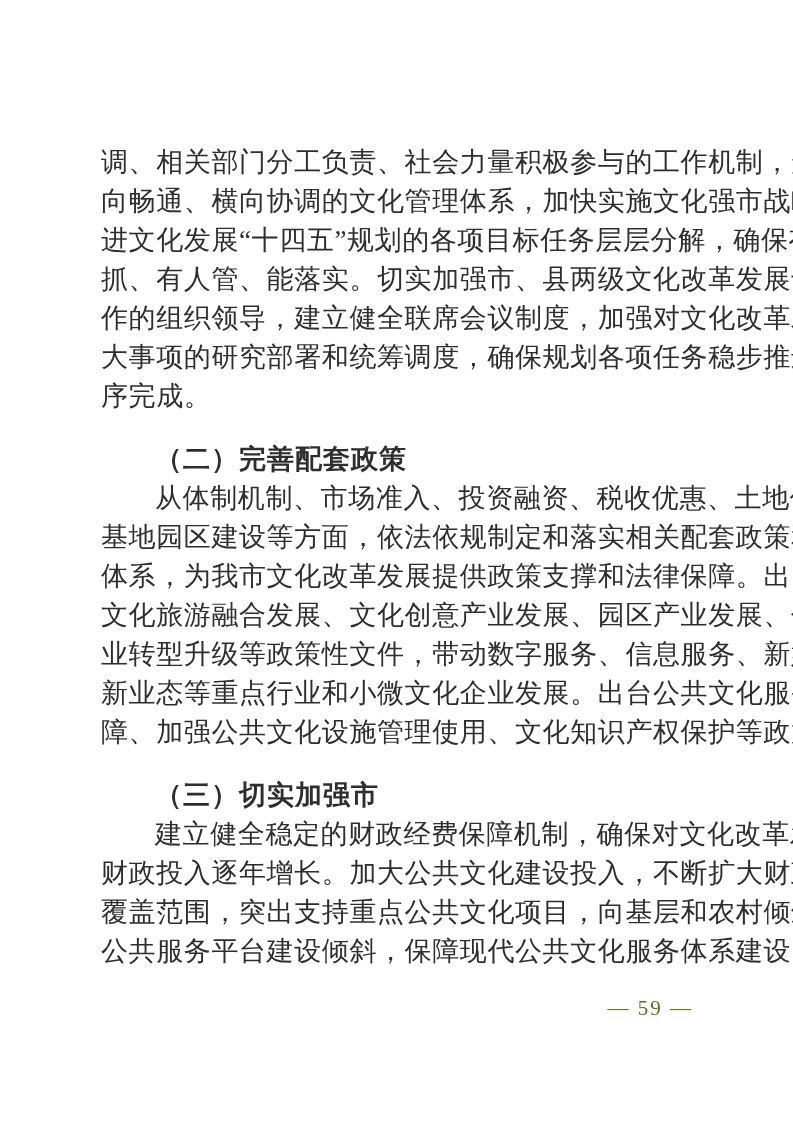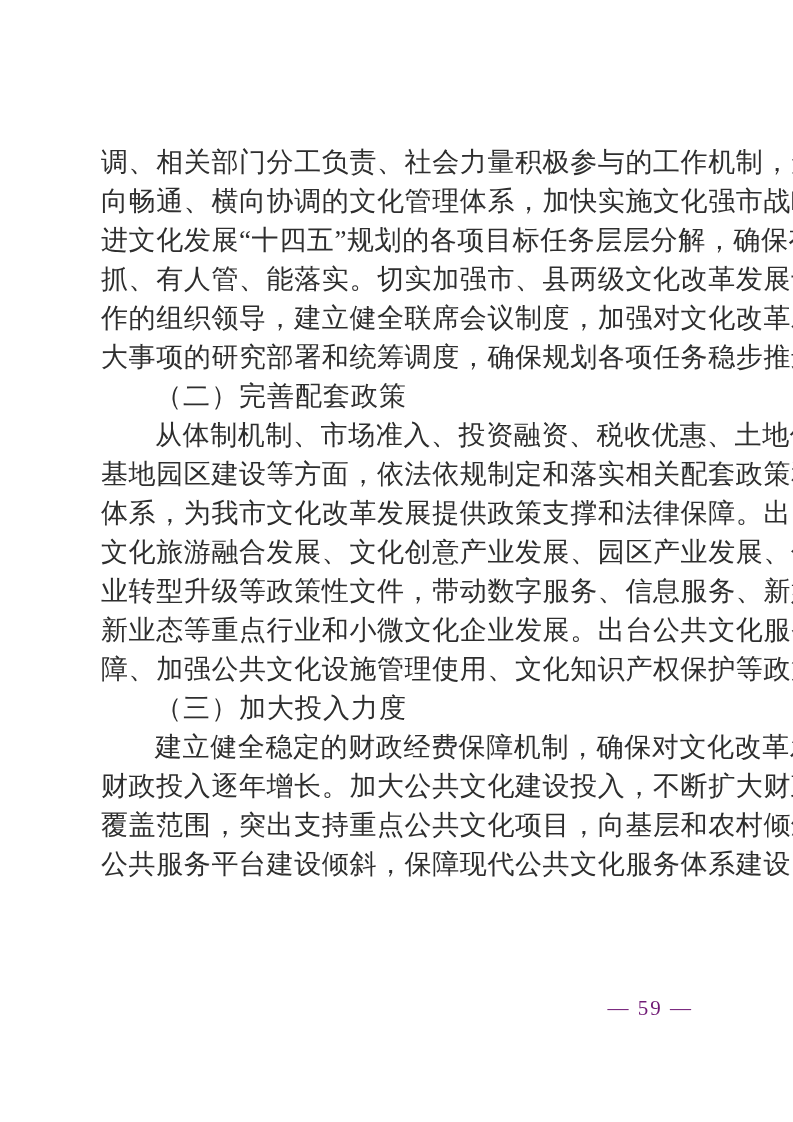--- a/index.html
+++ b/index.html
@@ -28,58 +28,60 @@
     line-height: 39px;
     font-size: 27px;
     letter-spacing: 0.6px;
     white-space: nowrap;
     text-align: justify;
   }
   .indent {
     text-indent: 2em;
   }
   .heading {
-    font-weight: normal;
+    font-weight: bold;
     letter-spacing: 1px;
+    margin-top: 24px;
   }
   .page-number {
     position: absolute;
     top: 996px;
     right: 100px;
     font-size: 21px;
     letter-spacing: 2px;
-    color: #701a75;
+    color: #4d7c0f;
     font-family: "Liberation Serif", "DejaVu Serif", serif;
   }
 </style>
 </head>
 <body>
 
 <div class="page">
 
   <div class="text-block">
 
     <div class="line">调、相关部门分工负责、社会力量积极参与的工作机制，形成纵</div>
     <div class="line">向畅通、横向协调的文化管理体系，加快实施文化强市战略，推</div>
     <div class="line">进文化发展“十四五”规划的各项目标任务层层分解，确保有人</div>
     <div class="line">抓、有人管、能落实。切实加强市、县两级文化改革发展专项工</div>
     <div class="line">作的组织领导，建立健全联席会议制度，加强对文化改革发展重</div>
     <div class="line">大事项的研究部署和统筹调度，确保规划各项任务稳步推进、有</div>
+    <div class="line">序完成。</div>
 
     <div class="line heading indent">（二）完善配套政策</div>
 
     <div class="line indent">从体制机制、市场准入、投资融资、税收优惠、土地使用、</div>
     <div class="line">基地园区建设等方面，依法依规制定和落实相关配套政策和法规</div>
     <div class="line">体系，为我市文化改革发展提供政策支撑和法律保障。出台扶持</div>
     <div class="line">文化旅游融合发展、文化创意产业发展、园区产业发展、传统产</div>
     <div class="line">业转型升级等政策性文件，带动数字服务、信息服务、新媒体、</div>
     <div class="line">新业态等重点行业和小微文化企业发展。出台公共文化服务保</div>
     <div class="line">障、加强公共文化设施管理使用、文化知识产权保护等政策性要</div>
 
-    <div class="line heading indent">（三）加大投入力度</div>
+    <div class="line heading indent">（三）切实加强市</div>
 
     <div class="line indent">建立健全稳定的财政经费保障机制，确保对文化改革发展的</div>
     <div class="line">财政投入逐年增长。加大公共文化建设投入，不断扩大财政投入</div>
     <div class="line">覆盖范围，突出支持重点公共文化项目，向基层和农村倾斜，向</div>
     <div class="line">公共服务平台建设倾斜，保障现代公共文化服务体系建设。创新</div>
 
   </div>
 
   <div class="page-number">— 59 —</div>
 

